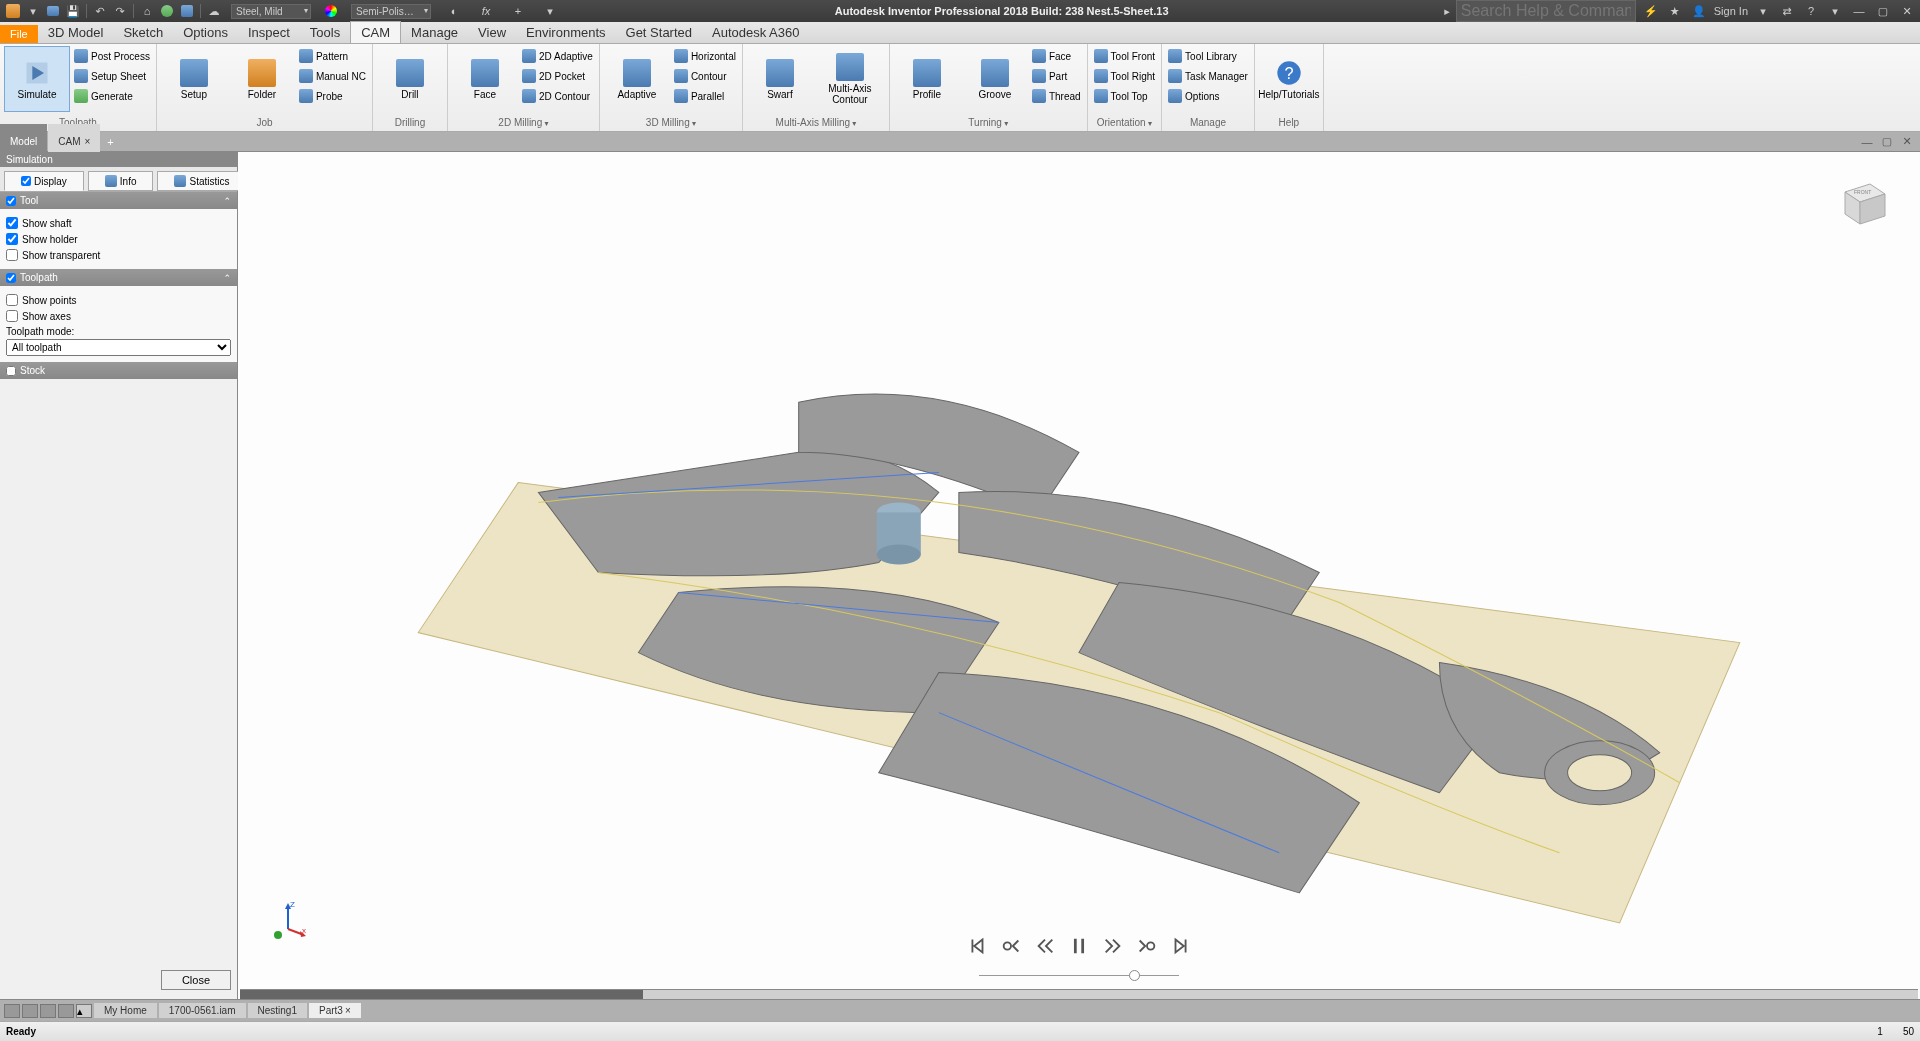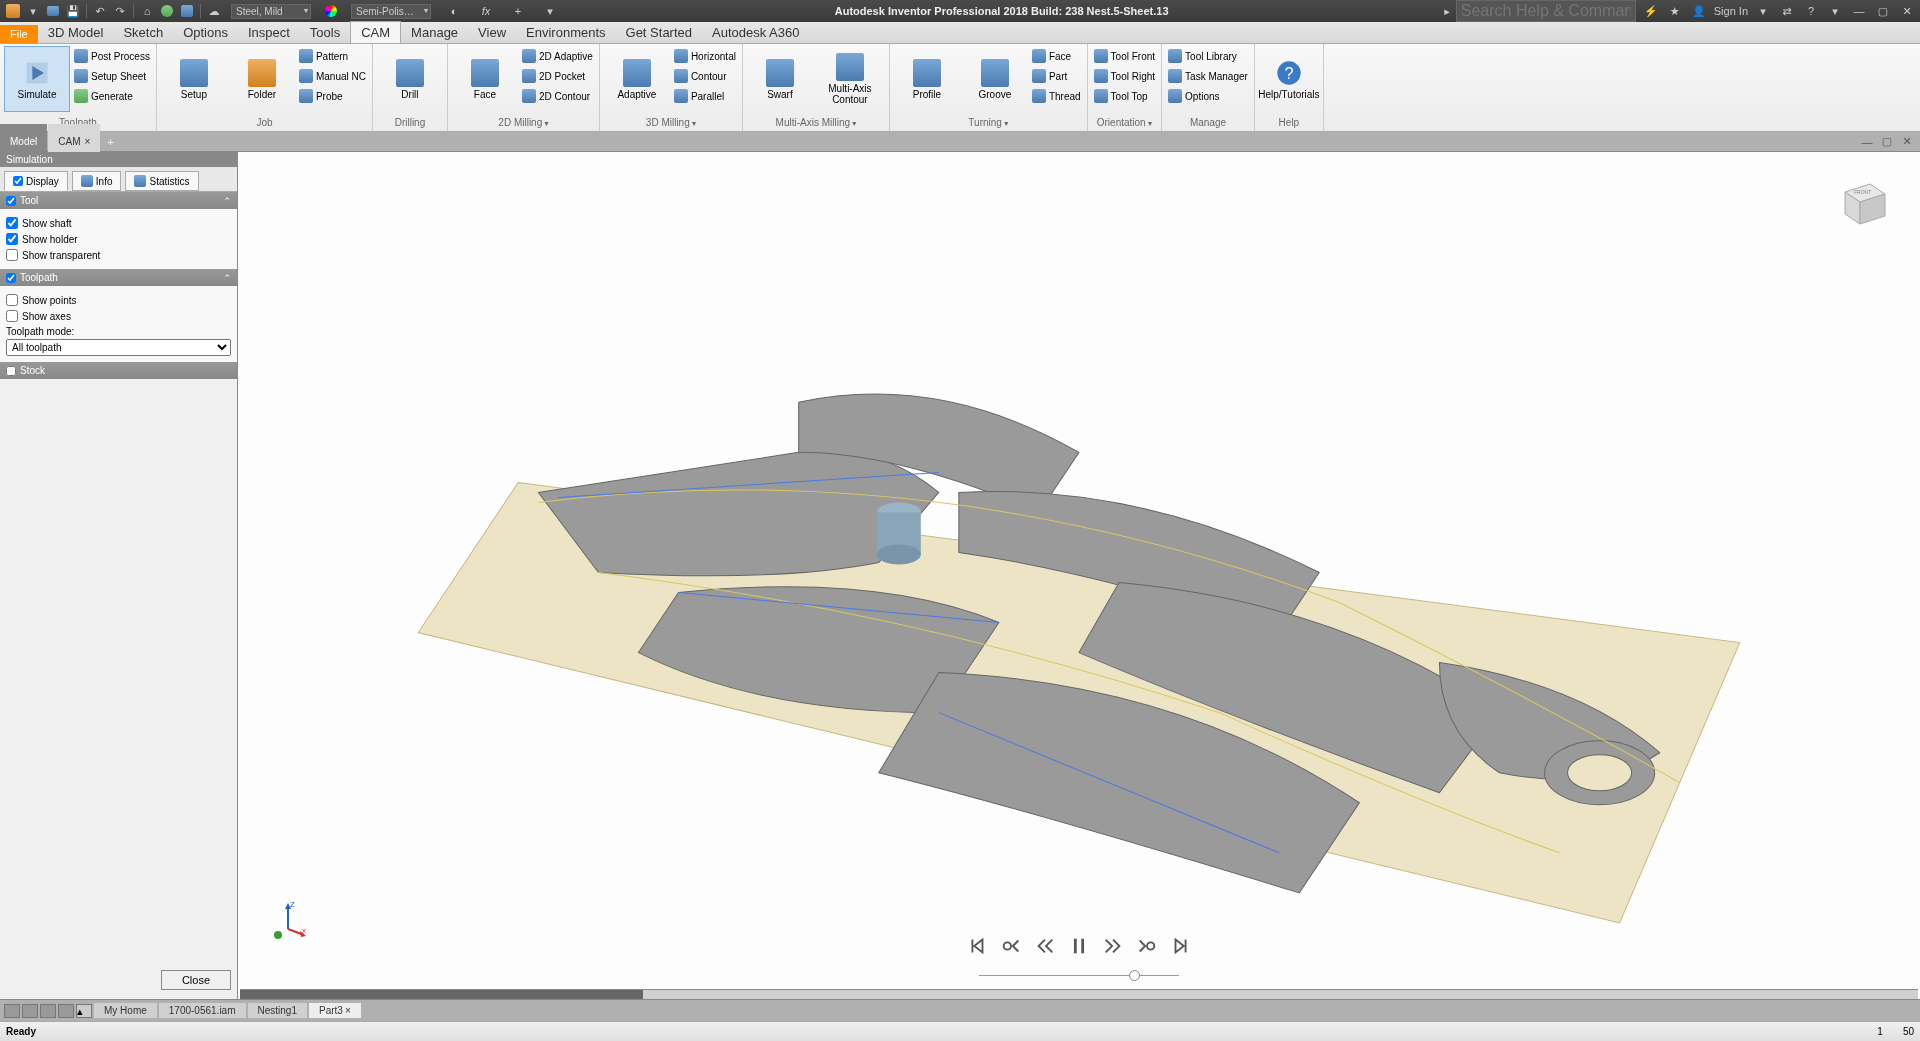--- a/index.html
+++ b/index.html
@@ -45,21 +45,21 @@
 .doc-tab-add { padding: 2px 6px; cursor: pointer; color: #fff; }
 .doc-tabs-right { margin-left: auto; display: flex; gap: 2px; padding-right: 4px; }
 
 
 .main { flex: 1; display: flex; min-height: 0; }
 
 
 .sidepanel { width: 238px; background: #f0f0f0; border-right: 1px solid #888; display: flex; flex-direction: column; }
 .sidepanel-title { background: #888; color: #fff; font-size: 10px; padding: 2px 6px; }
 .sidepanel-tabs { background: #e8e8e8; display: flex; border-bottom: 1px solid #aaa; padding: 4px 4px 0; gap: 4px; }
-.sp-tab { display: flex; align-items: center; gap: 3px; padding: 3px 8px; font-size: 10px; background: #f8f8f8; border: 1px solid #aaa; cursor: pointer; }
+.sp-tab { display: flex; align-items: center; gap: 3px; padding: 3px 16px; font-size: 10px; background: #f8f8f8; border: 1px solid #aaa; cursor: pointer; }
 .sp-tab.active { border-bottom-color: #f8f8f8; }
 .sp-tab-icon { width: 12px; height: 12px; }
 .section-header { background: linear-gradient(#999, #888); color: #fff; font-size: 10px; padding: 3px 6px; display: flex; align-items: center; justify-content: space-between; }
 .section-header-left { display: flex; align-items: center; gap: 4px; }
 .section-collapse { cursor: pointer; font-size: 9px; }
 .section-body { background: #f8f8f8; padding: 6px; }
 .checkbox-row { display: flex; align-items: center; gap: 4px; font-size: 10px; padding: 2px 0; }
 .checkbox-row input { width: 12px; height: 12px; }
 .field-label { font-size: 10px; padding: 2px 0; }
 .select-full { width: 100%; font-size: 10px; padding: 1px; }

